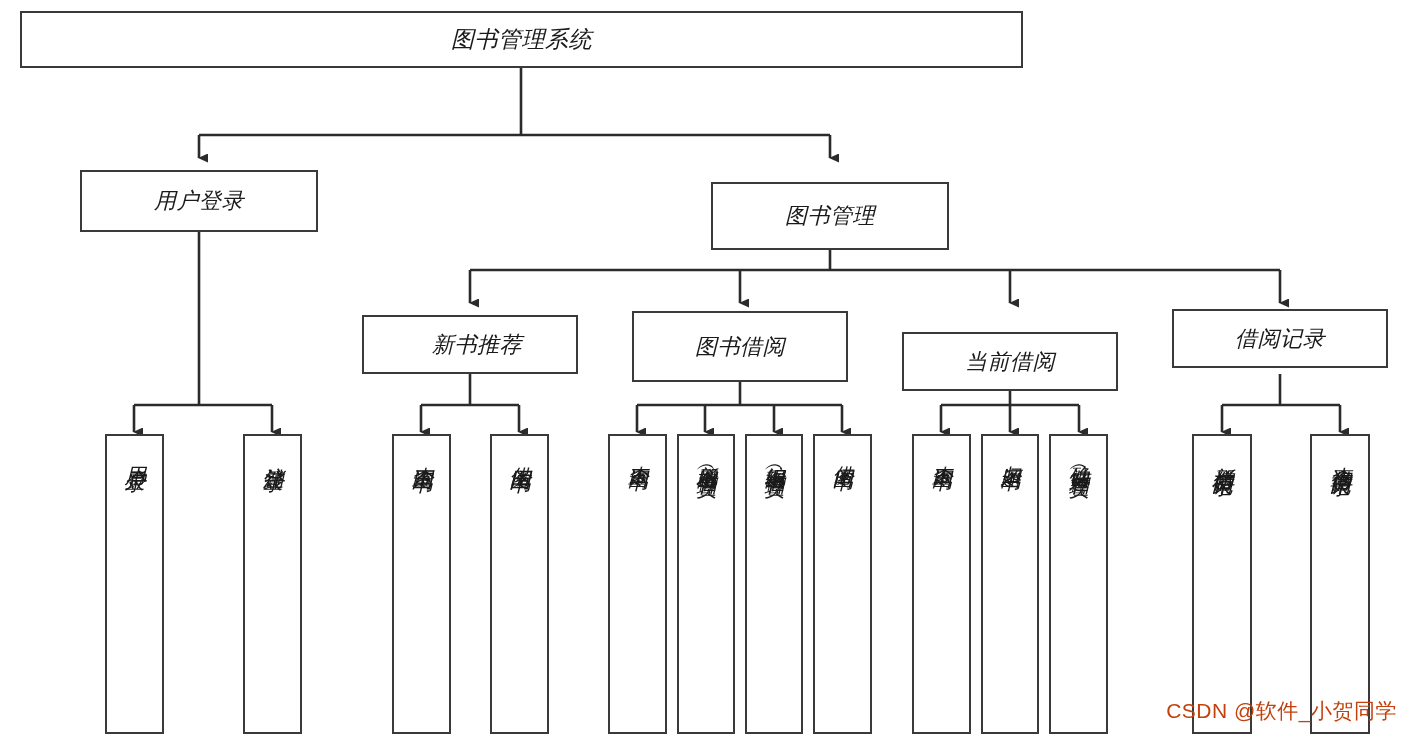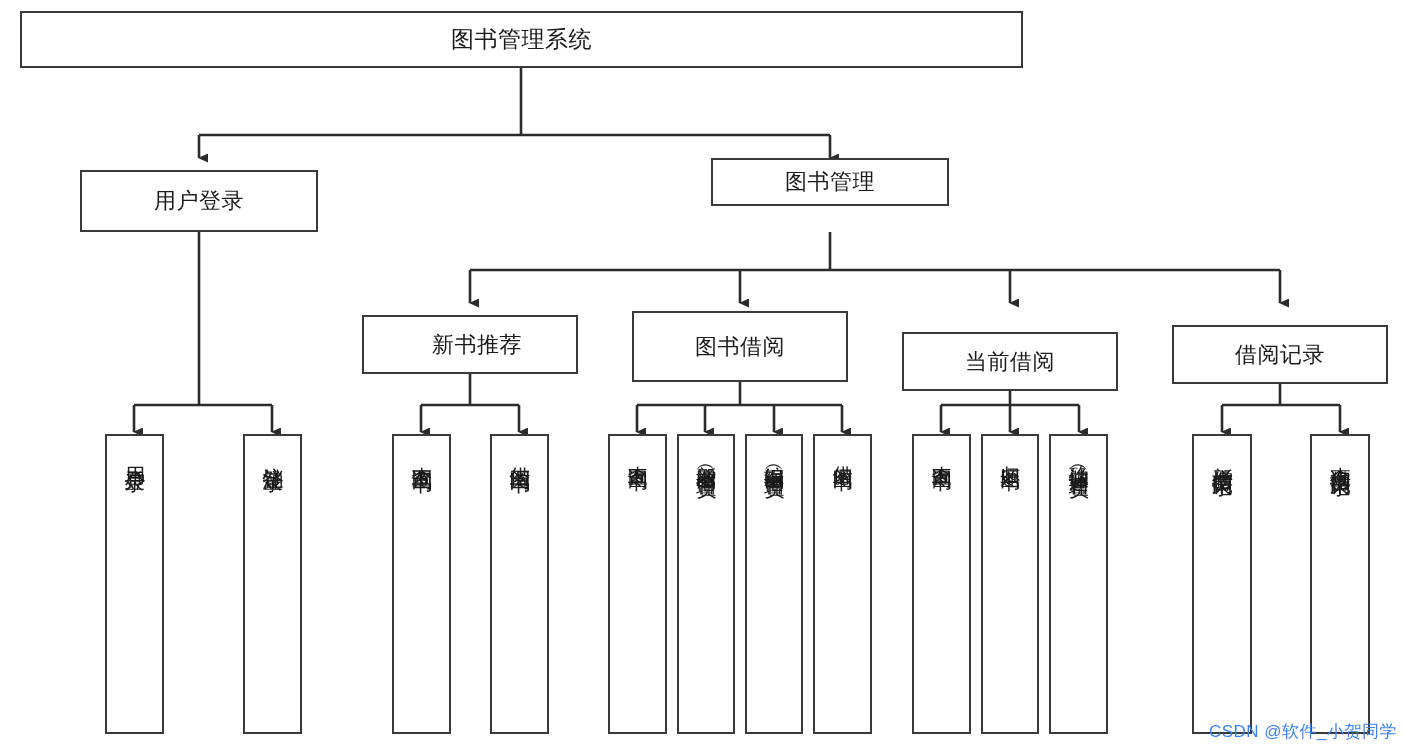--- a/index.html
+++ b/index.html
@@ -35,20 +35,21 @@
     align-items: center;
     justify-content: center;
     color: #1a1a1a;
     z-index: 3;
   }
   .node .label {
     display: block;
     text-align: center;
     letter-spacing: 0.5px;
     white-space: nowrap;
+    font-style: italic;
   }
   .node-root .label { font-size: 23px; }
   .node-l2 .label { font-size: 22px; }
   .node-l3 .label { font-size: 22px; }
 
   .node-leaf {
     align-items: flex-start;
     justify-content: center;
     padding-top: 14px;
   }
@@ -58,23 +59,23 @@
     font-size: 21px;
     line-height: 1.18;
     letter-spacing: 2px;
     white-space: nowrap;
   }
   .leaf-mid .node-leaf .label { font-size: 20px; }
 
   #watermark {
     position: absolute;
     right: 8px;
-    bottom: 4px;
-    font-size: 17px;
-    color: #3b82f6;
+    bottom: 22px;
+    font-size: 21px;
+    color: #c2410c;
     letter-spacing: 0.5px;
     z-index: 6;
     white-space: nowrap;
   }
 </style>
 </head>
 <body>
 
 <div id="diagram-canvas">
 
@@ -128,34 +129,34 @@
     </g>
   </svg>
 
   <div class="node node-root" style="left:20px; top:11px; width:1003px; height:57px;">
     <span class="label">图书管理系统</span>
   </div>
 
   <div class="node node-l2" style="left:80px; top:170px; width:238px; height:62px;">
     <span class="label">用户登录</span>
   </div>
-  <div class="node node-l2" style="left:711px; top:158px; width:238px; height:48px;">
+  <div class="node node-l2" style="left:711px; top:182px; width:238px; height:68px;">
     <span class="label">图书管理</span>
   </div>
 
   <div class="node node-l3" style="left:362px; top:315px; width:216px; height:59px;padding-left:14px;">
     <span class="label">新书推荐</span>
   </div>
   <div class="node node-l3" style="left:632px; top:311px; width:216px; height:71px;">
     <span class="label">图书借阅</span>
   </div>
   <div class="node node-l3" style="left:902px; top:332px; width:216px; height:59px;">
     <span class="label">当前借阅</span>
   </div>
-  <div class="node node-l3" style="left:1172px; top:325px; width:216px; height:59px;">
+  <div class="node node-l3" style="left:1172px; top:309px; width:216px; height:59px;">
     <span class="label">借阅记录</span>
   </div>
 
   <div class="node node-leaf" style="left:105px; top:434px; width:59px; height:300px;">
     <span class="label">用户登录</span>
   </div>
   <div class="node node-leaf" style="left:243px; top:434px; width:59px; height:300px;">
     <span class="label">注销登录</span>
   </div>
 

